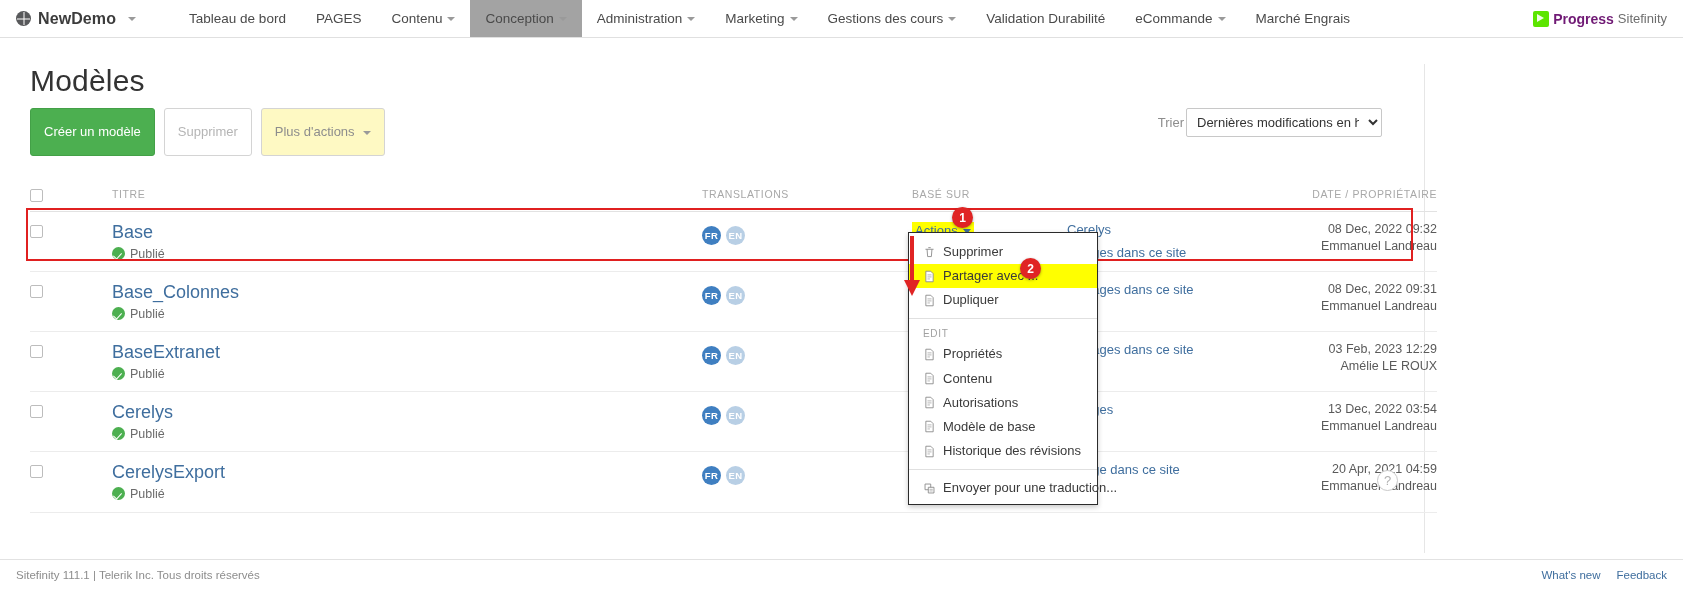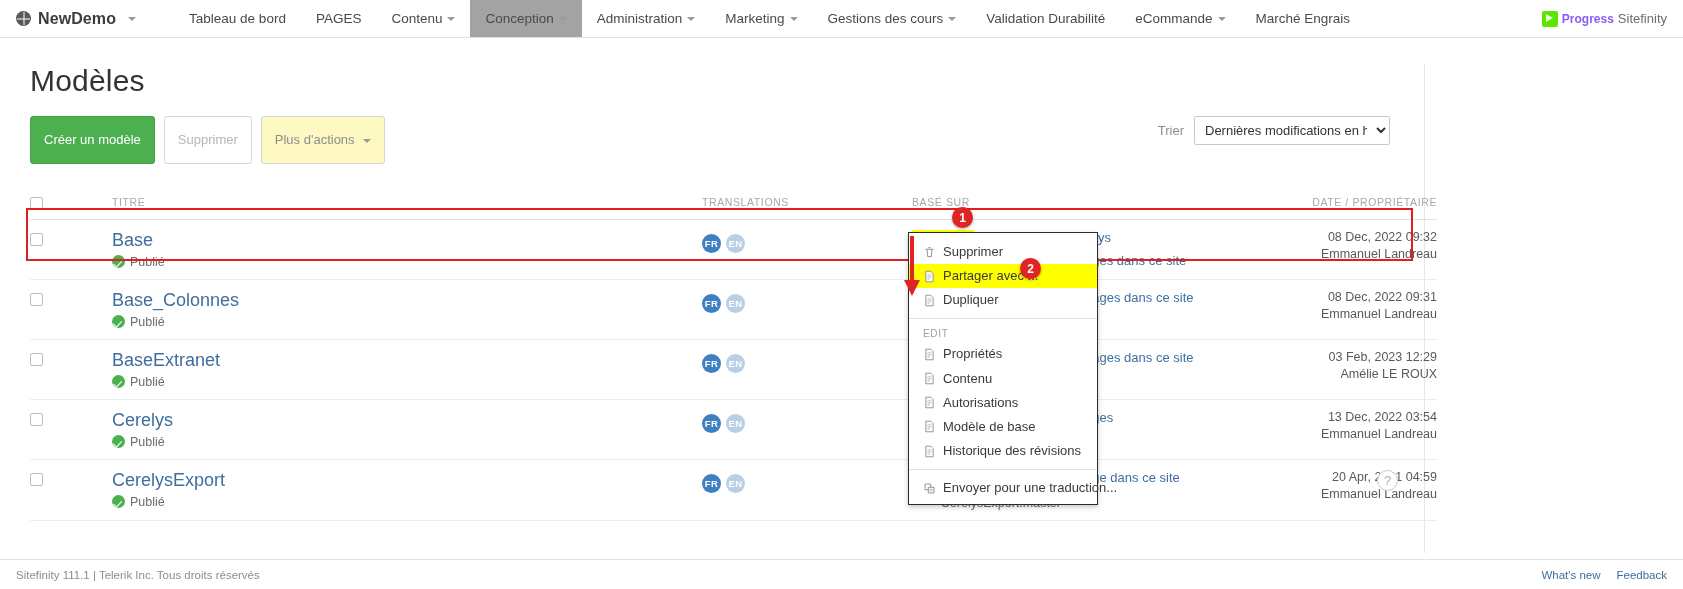--- a/index.html
+++ b/index.html
@@ -76,53 +76,53 @@
   .pl-mark {
     width: 16px; height: 16px; background: #5ce500; border-radius: 2px;
     position: relative;
   }
   .pl-mark::after{
     content:""; position:absolute; left:4px; top:3px;
     width:0;height:0;
     border-left:7px solid #fff; border-top:4px solid transparent; border-bottom:4px solid transparent;
     opacity:.9;
   }
-  .pl-progress { font-size: 12px; font-weight: 700; color: #8b5cf6; }
+  .pl-progress { font-size: 14px; font-weight: 700; color: #701a75; }
   .pl-sitefinity { font-size: 13px; color: #6d6d6d; }
 
   
   .page {
     padding: 0 30px;
     position: relative;
     height: 489px;
     border-right: 1px solid #e6e6e6;
     width: 1425px;
   }
   h1.page-title {
     font-size: 30px; font-weight: 400; color: #333;
-    margin: 26px 0 18px 0;
+    margin: 26px 0 10px 0;
     letter-spacing: .2px;
   }
 
   .toolbar { display: flex; align-items: center; gap: 9px; margin-bottom: 26px; position: relative; }
   .btn {
     font-family: inherit;
     font-size: 13px;
     padding: 15px 13px;
     border-radius: 3px;
     cursor: pointer;
     line-height: 1.2;
   }
   .btn-primary { background: #4caf50; border: 1px solid #43a047; color: #fff; }
   .btn-default { background: #fff; border: 1px solid #d4d4d4; color: #b5b5b5; }
   .btn-more { background: #fef9c3; border: 1px solid #d4d4d4; color: #8d8d8d; }
 
   .sortwrap {
-    position: absolute; right: 4px; top: 0;
-    display: flex; align-items: center; gap: 10px;
+    position: absolute; right: 12px; top: 0;
+    display: flex; align-items: center; gap: 2px;
   }
   .sort-label { color: #8d8d8d; font-size: 13px; }
   .sort-select {
     font-family: inherit; font-size: 13px;
     padding: 5px 6px;
     border: 1px solid #c8c8c8;
     border-radius: 2px;
     background: #fff;
     color: #333;
     width: 196px;

